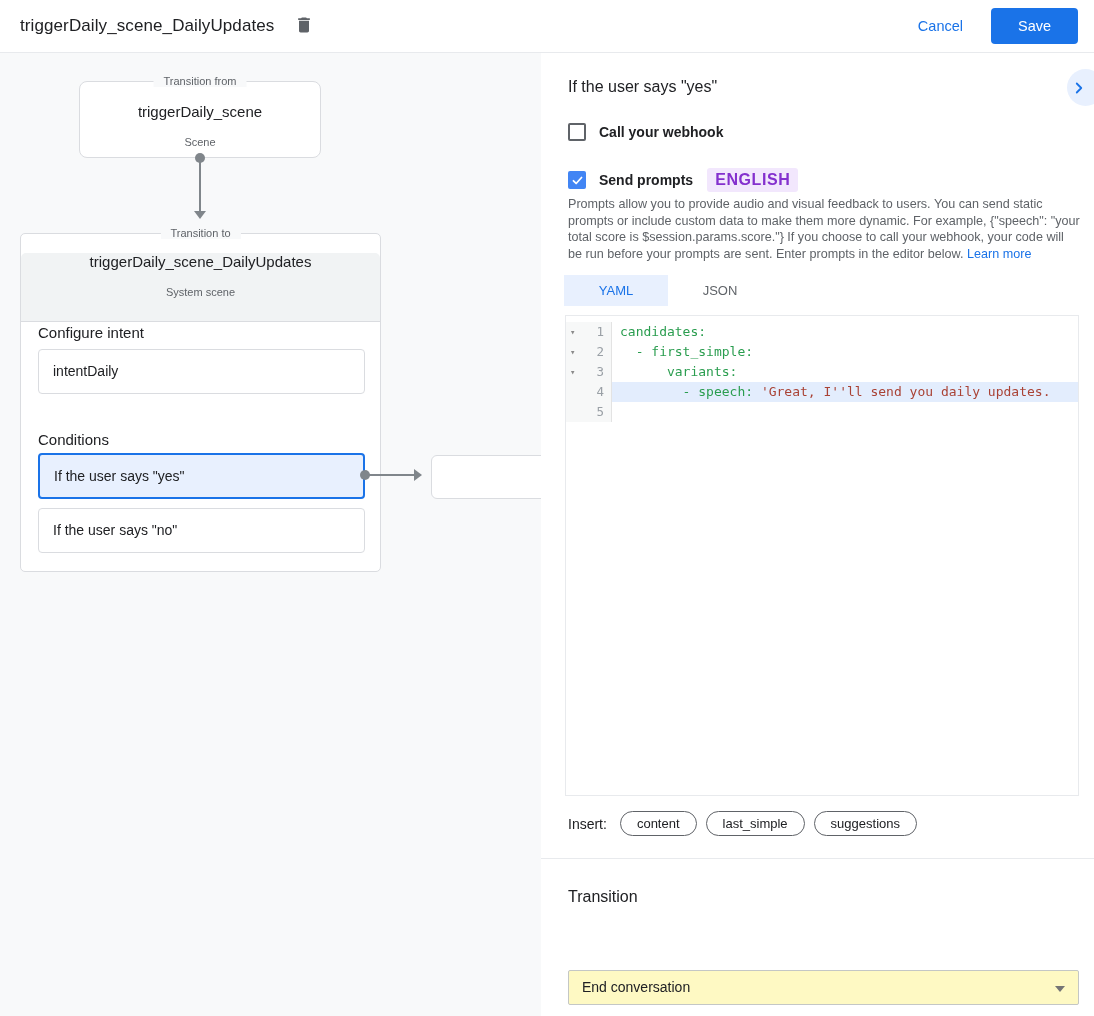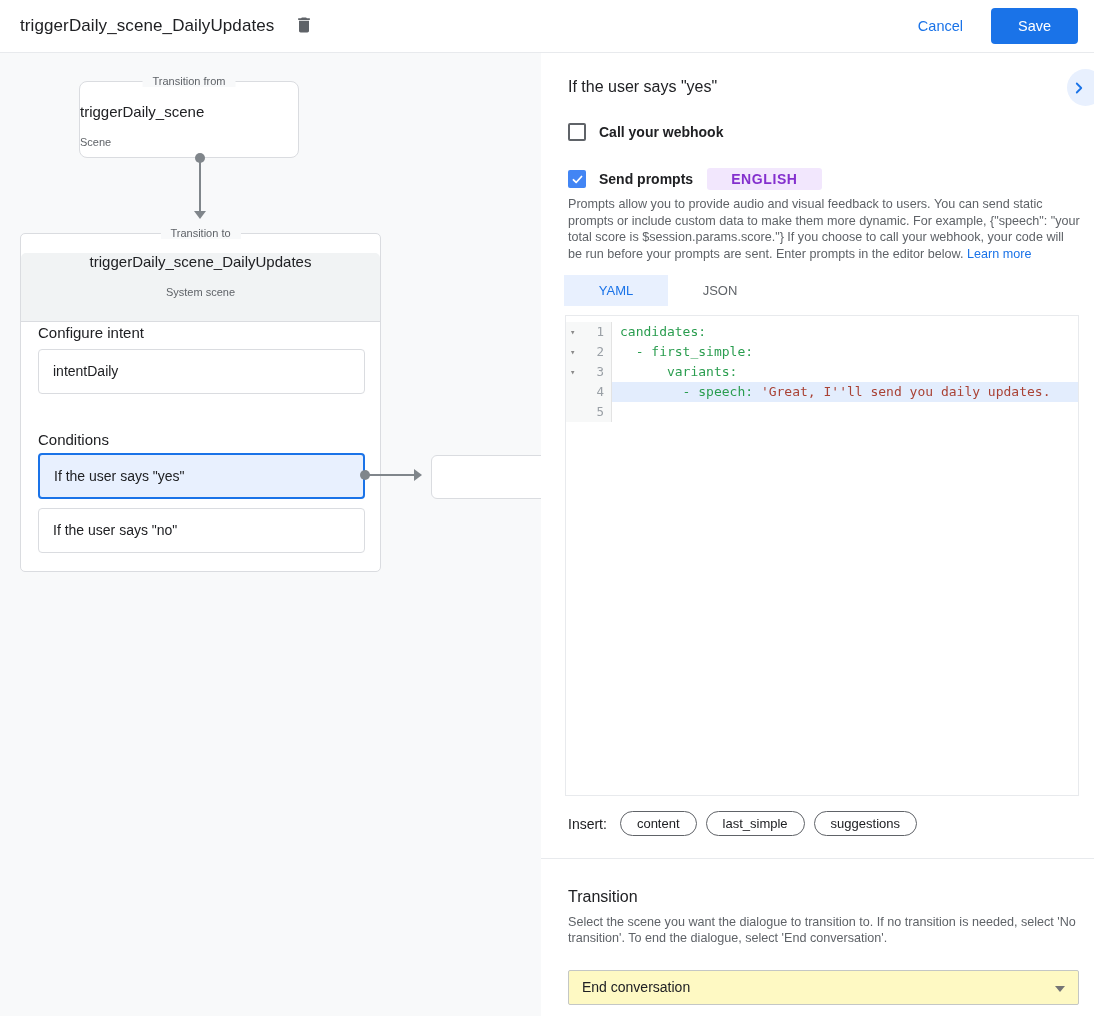--- a/index.html
+++ b/index.html
@@ -17,21 +17,21 @@
     font-size:14.5px; font-weight:500; margin-right:28px; cursor:pointer; }
   .save-btn { width:87px; height:36px; background:#1a73e8; color:#fff; border:none; border-radius:4px;
     font-family:inherit; font-size:14.5px; font-weight:500; cursor:pointer; }
 
   
   .left-panel { position:absolute; left:0; top:53px; width:541px; height:963px;
     background:#f8f9fa; overflow:hidden; }
   .legend-box { position:absolute; background:#fff; border:1px solid #dadce0; }
   .legend { position:absolute; top:-7px; left:50%; transform:translateX(-50%); background:#f8f9fa;
     padding:0 10px; font-size:11px; color:#5f6368; white-space:nowrap; }
-  .from-box { left:79px; top:28px; width:220px; height:77px; border-radius:8px; }
+  .from-box { left:79px; top:28px; width:242px; height:77px; border-radius:8px; text-align:center; }
   .node-title { font-size:15px; color:#202124; margin-top:21px; }
   .node-sub { font-size:11px; color:#5f6368; margin-top:16px; }
   .to-box { left:20px; top:180px; width:361px; height:339px; border-radius:5px; }
   .to-header { height:69px; background:#f1f3f4; border-bottom:1px solid #dadce0;
     border-radius:5px 5px 0 0; text-align:center; }
   .to-header .node-title { margin-top:19px; }
   .section-label { position:absolute; left:17px; font-size:15px; color:#202124; }
   .field-box { position:absolute; left:17px; width:327px; height:45px; background:#fff;
     border:1px solid #dadce0; border-radius:4px; font-size:14px; line-height:43px; padding-left:14px; }
   .cond { position:absolute; left:17px; width:327px; height:45px; background:#fff;
@@ -52,22 +52,22 @@
   .right-panel { position:absolute; left:541px; top:53px; width:553px; height:963px;
     background:#fff; overflow:hidden; }
   .detail-title { position:absolute; left:27px; top:25px; font-size:16px; color:#202124; }
   .chev-btn { position:absolute; right:-10px; top:16px; width:37px; height:37px; border-radius:50%;
     background:#e8f0fe; border:none; cursor:pointer; display:flex; align-items:center; justify-content:center; }
   .check-row { position:absolute; left:27px; display:flex; align-items:center; }
   .checkbox { width:18px; height:18px; border:2px solid #5f6368; border-radius:2px; background:#fff;
     cursor:pointer; flex:0 0 auto; }
   .checkbox.checked { border:none; background:#4285f4; display:flex; align-items:center; justify-content:center; }
   .check-label { margin-left:13px; font-size:14px; font-weight:700; color:#202124; }
-  .lang-badge { margin-left:14px; background:#f2e7fd; color:#8430ce; font-size:14px; font-weight:700;
-    letter-spacing:.6px; padding:3px 24px; border-radius:3px; }
+  .lang-badge { margin-left:14px; background:#f2e7fd; color:#8430ce; font-size:16px; font-weight:700;
+    letter-spacing:.6px; padding:3px 8px; border-radius:3px; }
   .desc { position:absolute; left:27px; top:143px; width:512px; font-size:12.6px;
     line-height:16.5px; color:#5f6368; }
   .link { color:#1a73e8; text-decoration:none; cursor:pointer; }
 
   .tabs { position:absolute; left:23px; top:222px; display:flex; }
   .tab { width:104px; height:31px; text-align:center; line-height:31px; font-size:13px; font-weight:500;
     color:#5f6368; cursor:pointer; background:#fff; }
   .tab.active { background:#e8f0fe; color:#1a73e8; }
 
   .editor { position:absolute; left:24px; top:262px; width:514px; height:481px;
@@ -221,19 +221,18 @@
   <div class="insert-row">
     <span class="insert-label">Insert:</span>
     <button class="chip">content</button>
     <button class="chip">last_simple</button>
     <button class="chip">suggestions</button>
   </div>
 
   <div class="hdivider"></div>
 
   <div class="trans-title">Transition</div>
-  <div class="trans-desc">Select the scene you want the dialogue to transition to. If no transition is needed, select 'No transition'. To end the dialogue, select 'End conversation'.</div>
 
   <div class="select">
     <span>End conversation</span>
     <span class="select-caret"></span>
   </div>
 </div>
 
 </body></html>

